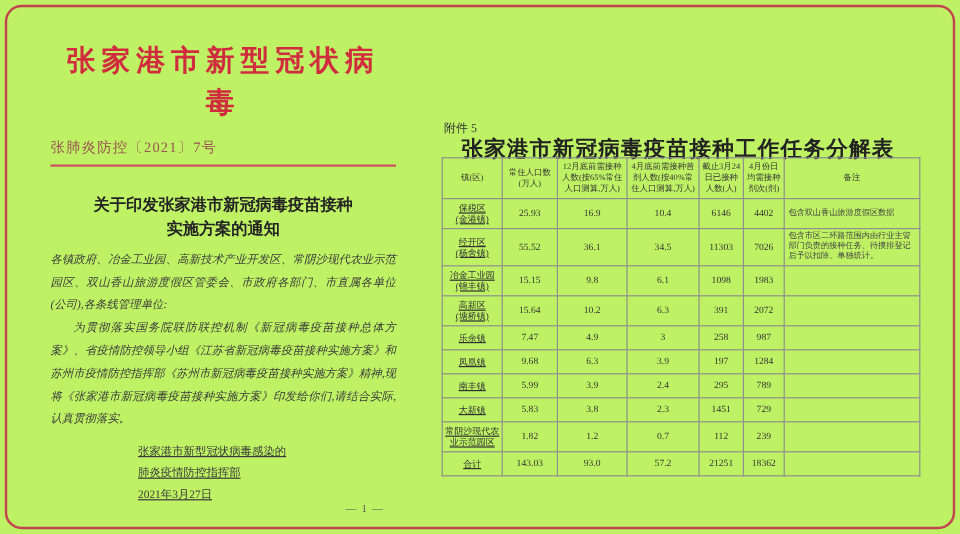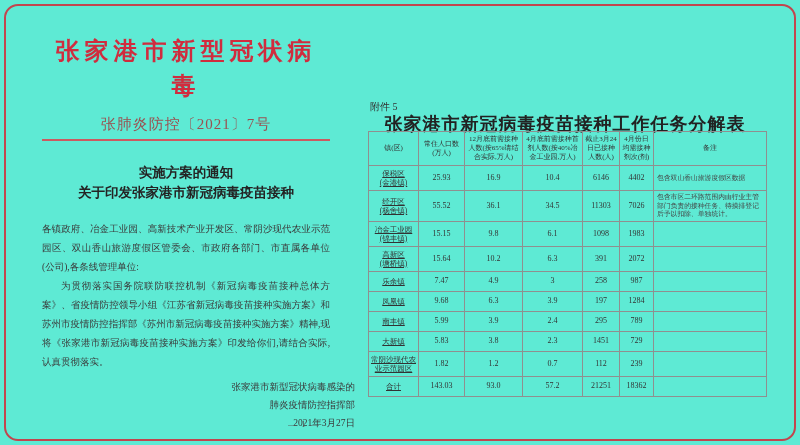--- a/index.html
+++ b/index.html
@@ -1,20 +1,20 @@
 <!DOCTYPE html>
 <html><head>
 <meta charset="utf-8">
 <style>
   html, body { margin: 0; padding: 0; background: #ffffff; }
   .canvas {
     position: relative;
     width: 800px;
     height: 445px;
-    background: #5eead4;
+    background: #bef264;
     overflow: hidden;
     font-family: "Liberation Serif", serif;
     color: #333;
   }
   .frame {
     position: absolute;
     inset: 4px;
     border: 2px solid #c2454e;
     border-radius: 14px;
     pointer-events: none;
@@ -26,52 +26,54 @@
     color: #d02c3e;
     font-weight: bold;
     text-align: center;
     font-size: 24px;
     line-height: 35px;
     margin-top: 14px;
   }
   .red-head .l1 { letter-spacing: 5px; }
   .red-head .l2 { letter-spacing: 0px; }
   .doc-no {
-    text-align: center;
-    font-size: 15px;
+    text-align: left;
+    font-size: 12px;
     color: #9a5252;
     margin-top: 11px;
     letter-spacing: 1px;
   }
   .red-rule { border-bottom: 2px solid #cc5a60; margin-top: 5px; }
   .notice-title {
     text-align: center;
     font-weight: bold;
     font-size: 13.5px;
     color: #242424;
     margin-top: 22px;
     line-height: 20px;
   }
   .body-text {
-    margin-top: 17px;
+    margin-top: 7px;
     font-size: 9.5px;
     color: #3a3a3a;
     line-height: 19px;
     text-align: justify;
+    font-style: italic;
   }
   .body-text .indent { text-indent: 2em; }
   .signature {
     position: absolute;
     left: 115px;
-    top: 378px;
+    top: 368px;
     width: 240px;
-    text-align: right;
+    text-align: left;
     font-size: 9.5px;
     color: #3a3a3a;
     line-height: 18px;
+    text-decoration: underline;
   }
   .page-number {
     position: absolute;
     left: 288px;
     top: 419px;
     font-size: 9px;
     color: #555;
     letter-spacing: 1px;
   }
 
@@ -137,22 +139,22 @@
 <div class="canvas">
   <div class="frame"></div>
 
   <div class="left-page">
     <div class="red-head">
       <div class="l1">张家港市新型冠状病毒</div>
     </div>
     <div class="doc-no">张肺炎防控〔2021〕7号</div>
     <div class="red-rule"></div>
     <div class="notice-title">
+      <div>关于印发张家港市新冠病毒疫苗接种</div>
       <div>实施方案的通知</div>
-      <div>关于印发张家港市新冠病毒疫苗接种</div>
     </div>
     <div class="body-text">
       <div>各镇政府、冶金工业园、高新技术产业开发区、常阴沙现代农业示范园区、双山香山旅游度假区管委会、市政府各部门、市直属各单位(公司),各条线管理单位:</div>
       <div class="indent">为贯彻落实国务院联防联控机制《新冠病毒疫苗接种总体方案》、省疫情防控领导小组《江苏省新冠病毒疫苗接种实施方案》和苏州市疫情防控指挥部《苏州市新冠病毒疫苗接种实施方案》精神,现将《张家港市新冠病毒疫苗接种实施方案》印发给你们,请结合实际,认真贯彻落实。</div>
     </div>
   </div>
 
   <div class="signature">
     <div>张家港市新型冠状病毒感染的</div>
     <div>肺炎疫情防控指挥部</div>
@@ -170,22 +172,22 @@
         <col style="width:58px">
       <col style="width:60px">
         <col style="width:37px">
         <col style="width:34px">
       <col style="width:113px">
     </colgroup>
     <thead>
       <tr>
           <th>镇(区)</th>
           <th>常住人口数(万人)</th>
-          <th>12月底前需接种人数(按65%请结合实际,万人)</th>
-          <th>4月底前需接种首剂人数(按40%冶金工业园,万人)</th>
+          <th>12月底前需接种人数(按65%常住人口测算,万人)</th>
+          <th>4月底前需接种首剂人数(按40%常住人口测算,万人)</th>
           <th>截止3月24日已接种人数(人)</th>
           <th>4月份日均需接种剂次(剂)</th>
           <th>备注</th>
         </tr>
     </thead>
     <tbody>
         <tr>
           <td class="town">保税区
 (金港镇)</td>
           <td>25.93</td>

